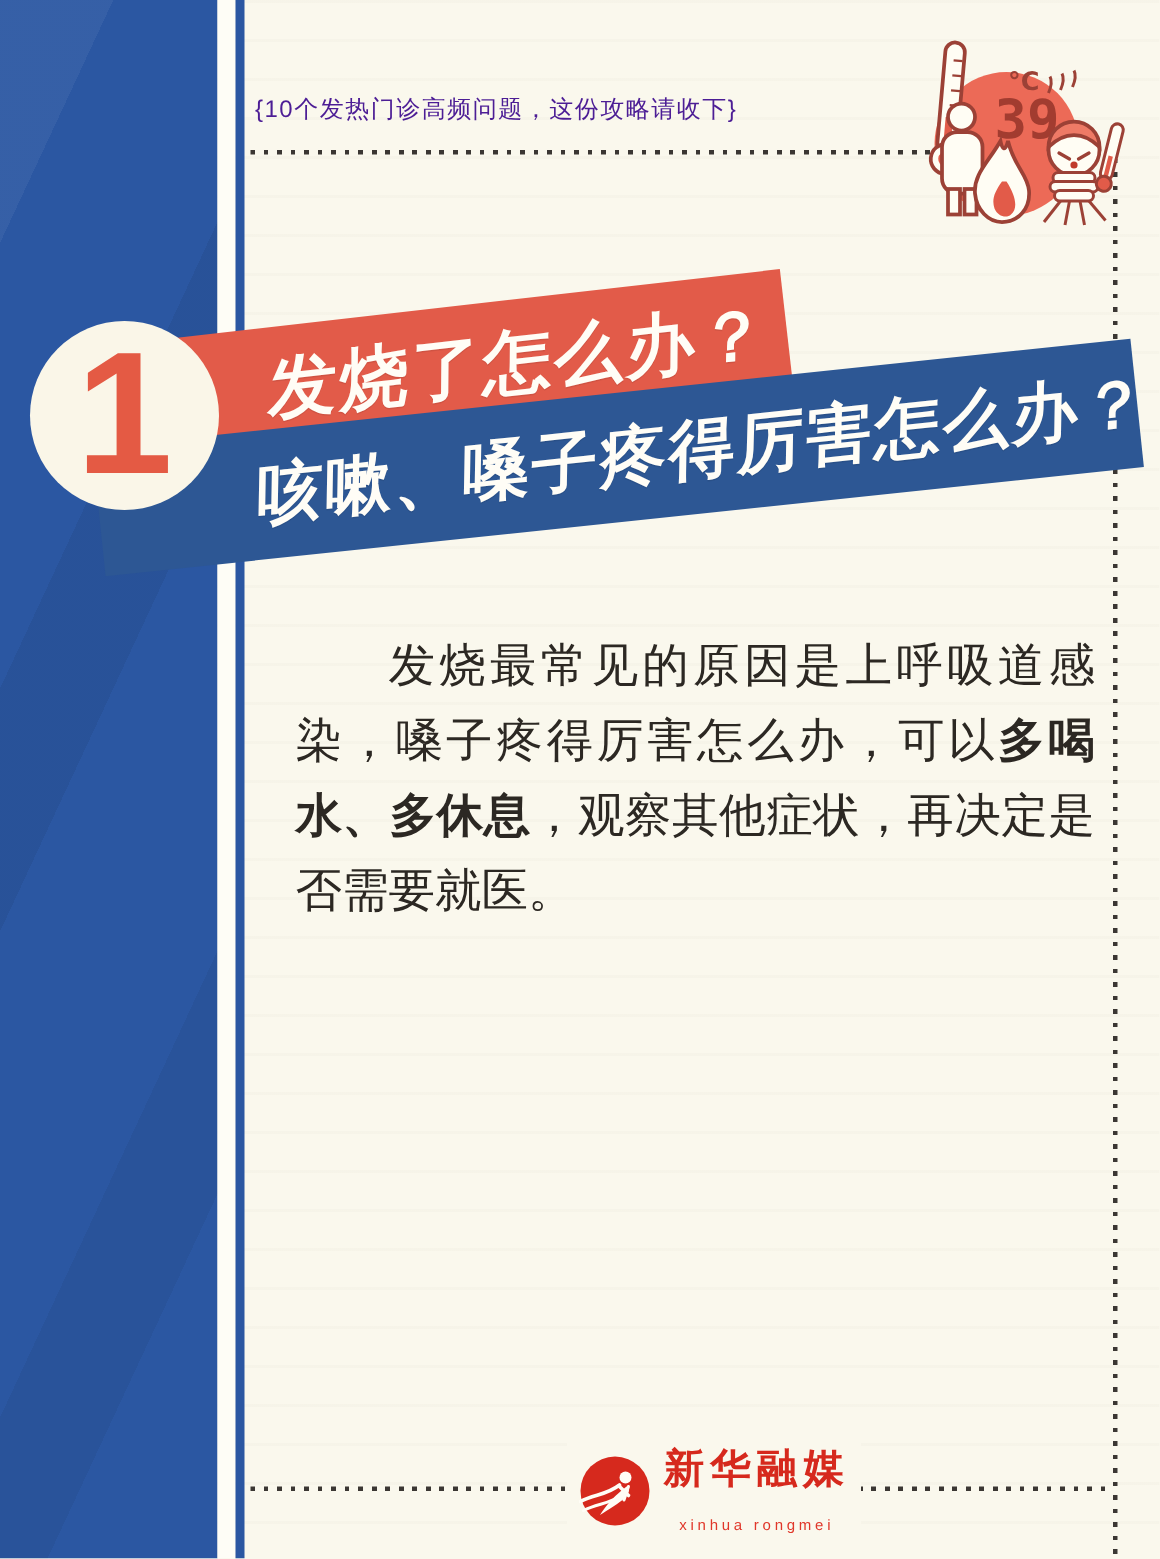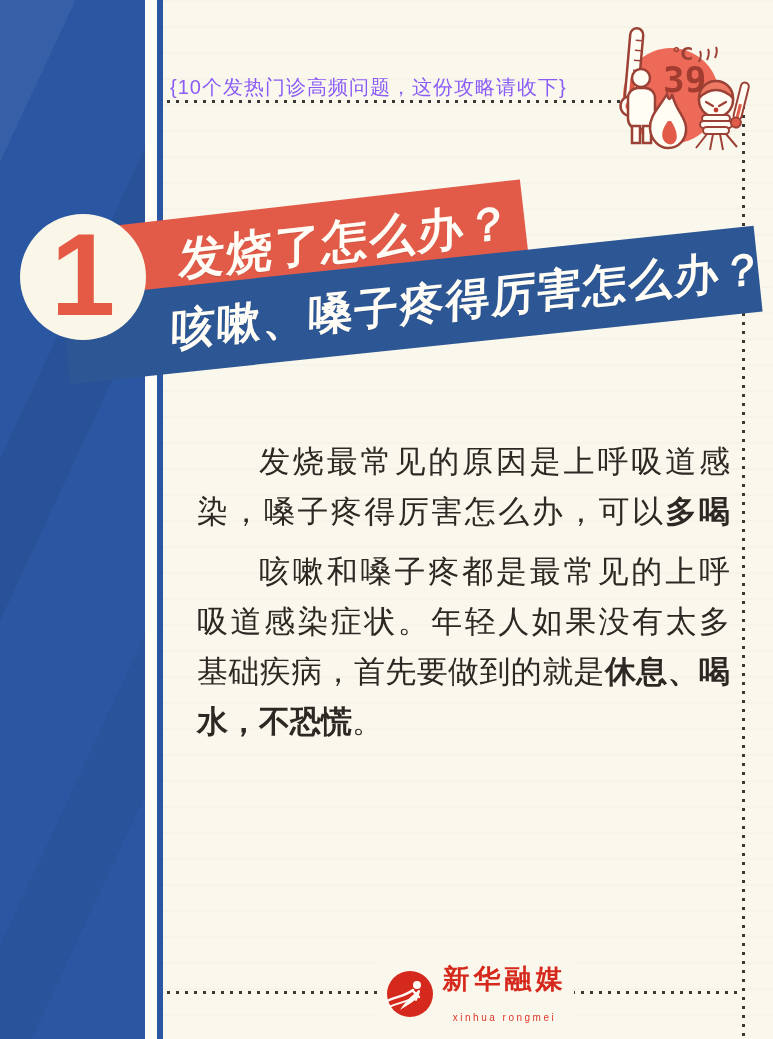--- a/index.html
+++ b/index.html
@@ -26,22 +26,22 @@
   .dots-h{position:absolute;height:3px;z-index:1;
     background-image:repeating-linear-gradient(90deg,#3b3733 0 3px,transparent 3px 9px);}
   .dots-v{position:absolute;width:3px;z-index:1;
     background-image:repeating-linear-gradient(180deg,#3b3733 0 3px,transparent 3px 9px);}
   .dots-top{left:167px;top:100px;width:463px;}
   .dots-right{left:742px;top:106px;height:933px;}
   .dots-bottom{left:167px;top:991px;width:575px;}
 
   
   .tagline{
-    position:absolute;left:170px;top:74px;z-index:3;
-    font-size:20px;color:#8b5cf6;letter-spacing:1px;white-space:nowrap;
+    position:absolute;left:170px;top:63px;z-index:3;
+    font-size:16px;color:#4c1d95;letter-spacing:1px;white-space:nowrap;
   }
 
   
   .illus{position:absolute;left:566px;top:26px;width:192px;height:128px;z-index:3;}
 
   
   .banner{position:absolute;display:flex;align-items:center;box-sizing:border-box;}
   .banner-red{
     left:104px;top:203px;width:422px;height:84px;z-index:4;
     background:#e25b49;transform:rotate(-6.5deg);
@@ -66,21 +66,21 @@
     background:#faf6e8;border-radius:50%;
     display:flex;align-items:center;justify-content:center;
   }
   .num-badge .digit{
     font-size:116px;font-weight:800;color:#e45a44;line-height:1;
     transform:translateY(-2px);
   }
 
   
   .article{
-    position:absolute;left:197px;top:437px;width:533px;z-index:3;
+    position:absolute;left:197px;top:419px;width:533px;z-index:3;
     color:#2c2823;font-size:31px;
   }
   .para{margin:0 0 10px 0;}
   .line{
     height:50px;line-height:50px;
     text-align:justify;text-align-last:justify;text-justify:inter-character;
     white-space:nowrap;
   }
   .line.indent{text-indent:2em;}
   .line.last{text-align-last:left;}
@@ -169,26 +169,22 @@
 </div>
 
 <div class="num-badge">
   <span class="digit">1</span>
 </div>
 
 <div class="article">
     <div class="para">
       <div class="line indent"><span>发烧最常见的原因是上呼吸道感</span></div>
       <div class="line"><span>染，嗓子疼得厉害怎么办，可以</span><span class="b">多喝</span></div>
-    </div>
-    <div class="para">
-      <div class="line indent"><span>咳嗽和嗓子疼都是最常见的上呼</span></div>
-      <div class="line"><span>吸道感染症状。年轻人如果没有太多</span></div>
-      <div class="line"><span>基础疾病，首先要做到的就是</span><span class="b">休息、喝</span></div>
-      <div class="line last"><span class="b">水，不恐慌</span><span>。</span></div>
+      <div class="line"><span class="b">水、多休息</span><span>，观察其他症状，再决定是</span></div>
+      <div class="line last"><span>否需要就医。</span></div>
     </div>
   </div>
 
 <div class="footer-logo">
   <svg width="48" height="48" viewBox="0 0 48 48" xmlns="http://www.w3.org/2000/svg">
     <circle cx="24" cy="24" r="23" fill="#d6291d"></circle>
     <path d="M1,31 C10,26 18,27 27,20" stroke="#fffdf6" stroke-width="2.4" fill="none" stroke-linecap="round"></path>
     <path d="M3,37 C13,32 20,33 30,26" stroke="#fffdf6" stroke-width="2" fill="none" stroke-linecap="round"></path>
     <path d="M14,40 C20,36 24,34 29,30 C33,27 34,24 33,20 C28,24 22,28 14,40 Z" fill="#fffdf6"></path>
     <circle cx="31" cy="15" r="4" fill="#fffdf6"></circle>

